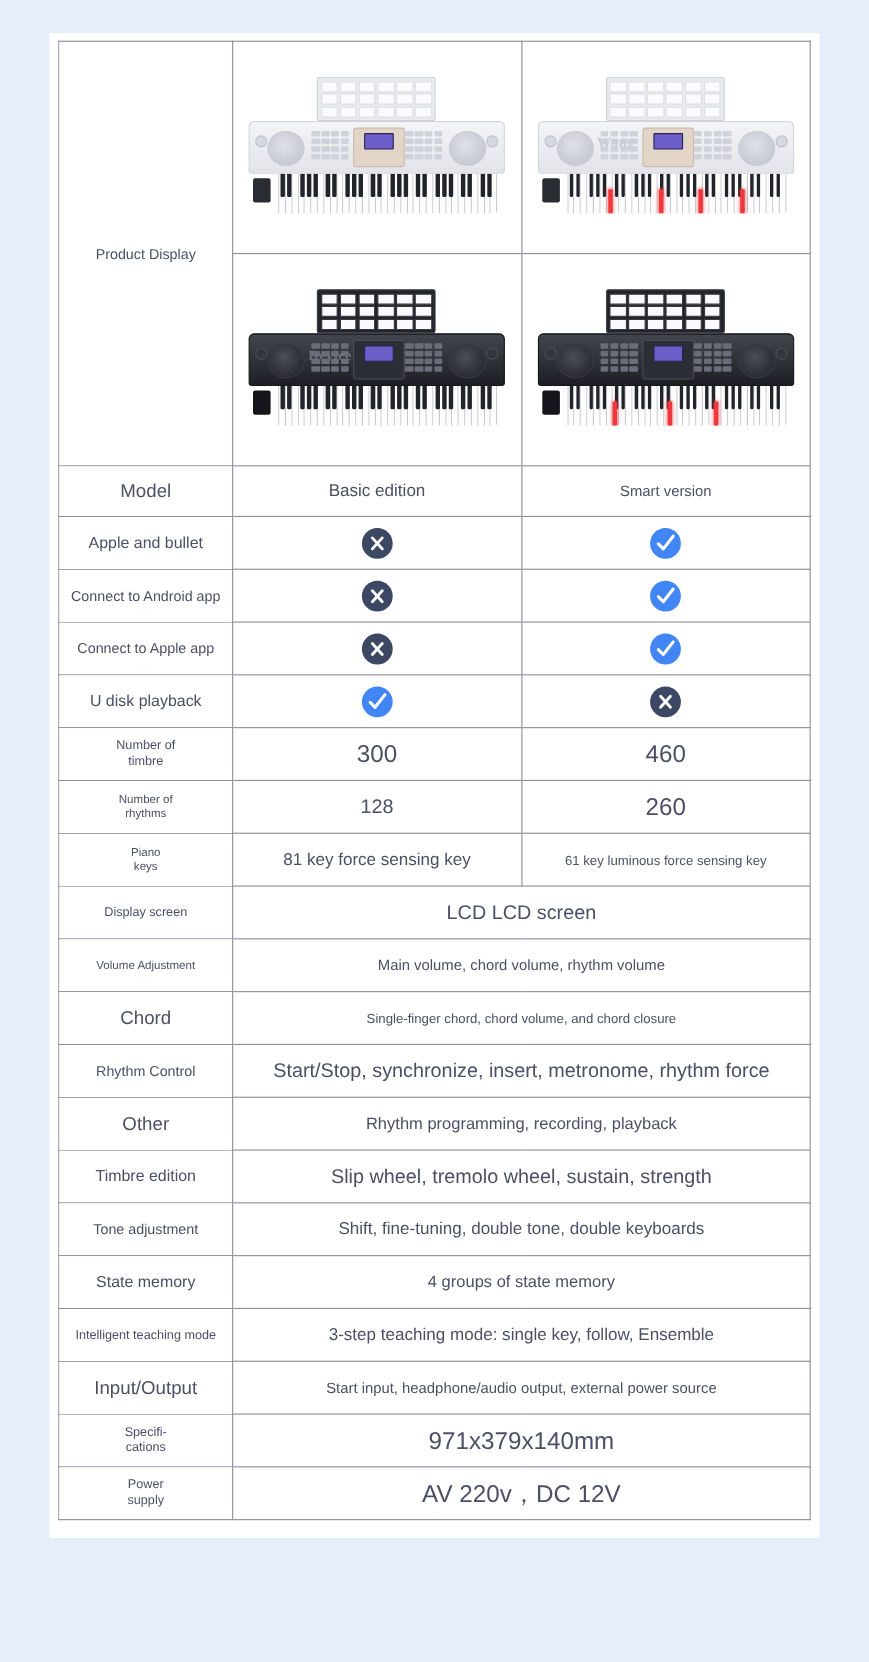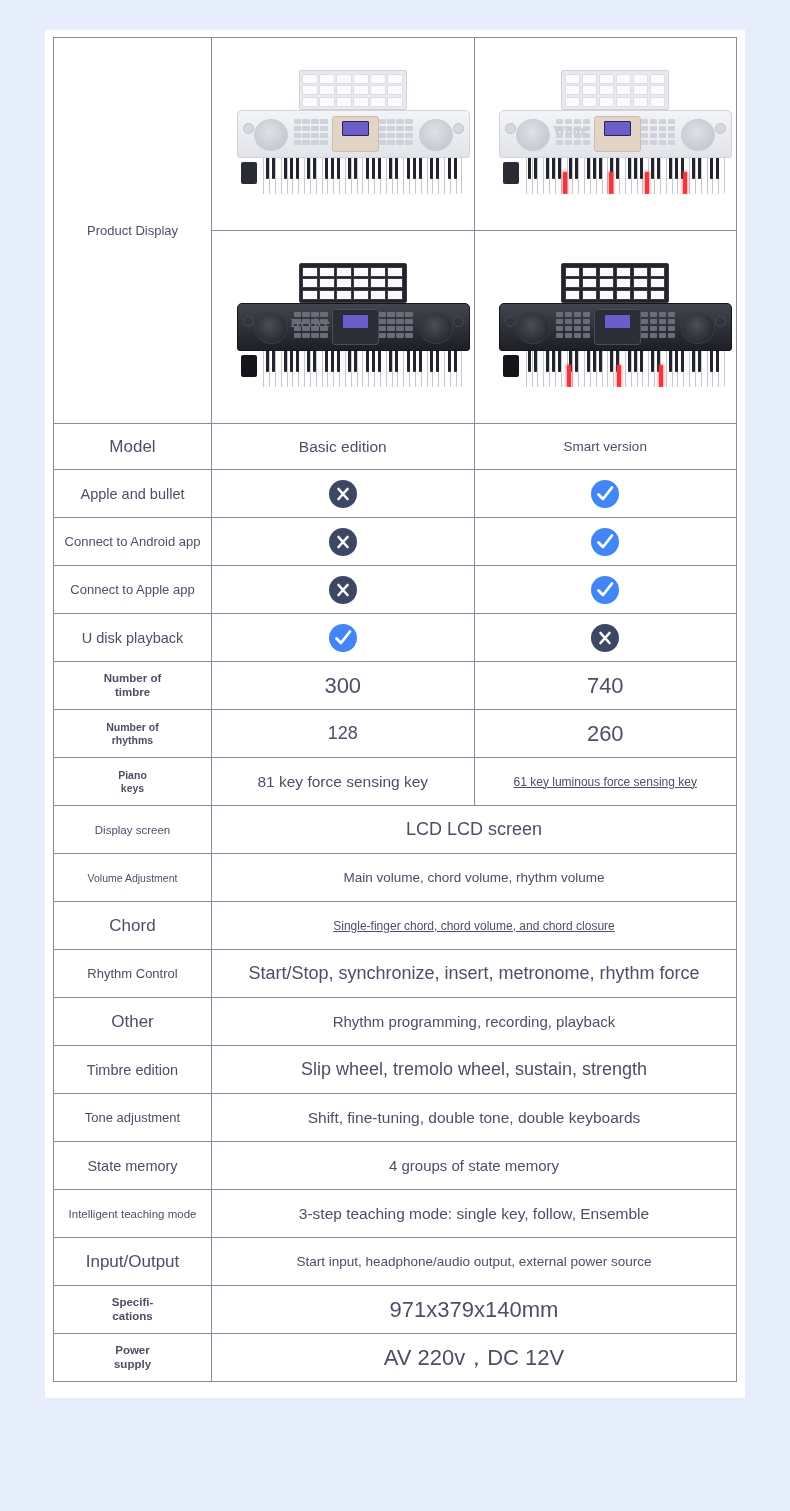--- a/index.html
+++ b/index.html
@@ -46,27 +46,27 @@
     position: relative;
   }
   td.val { background: #ffffff; }
 
   
   .l-xl   { font-size: 17px; }
   .l-lg   { font-size: 14.5px; }
   .l-md   { font-size: 13px; }
   .l-sm   { font-size: 11.5px; }
   .l-xs   { font-size: 10.5px; }
-  .two-line { line-height: 1.15; font-weight: bold; }
+  .two-line { line-height: 1.15; }
 
   .v-xxl  { font-size: 22px; color: #4c4f66; }
   .v-xl   { font-size: 18px; color: #4c4f66; }
   .v-lg   { font-size: 15.5px; color: #4c4f66; }
   .v-md   { font-size: 13.5px; color: #6a6d85; }
-  .v-sm   { font-size: 12px;  color: #6f7289; text-decoration: underline; }
+  .v-sm   { font-size: 12px;  color: #6f7289; }
   .v-xs   { font-size: 15px; color: #6f7289; }
   .v-grey { color: #9a9cb0; }
 
   .ghost {
     position: absolute;
     left: 0; right: 0;
     bottom: 4px;
     text-align: center;
     font-size: 7px;
     color: #ded3e2;
@@ -87,21 +87,21 @@
   }
 
   
   td.photo { height: 193px; padding: 0; background:#fff; }
   .photo-wrap {
     position: relative;
     width: 100%;
     height: 100%;
     display: flex;
     align-items: center;
-    justify-content: flex-end;
+    justify-content: center;
     background: #fff;
   }
   .kbd { position: relative; width: 233px; height: 128px; }
   .kbd .stand {
     position: absolute; left: 62px; top: 0; width: 108px; height: 40px;
     display: grid; grid-template-columns: repeat(6,1fr); grid-template-rows: repeat(3,1fr);
     gap: 1.5px; padding: 2.5px; border-radius: 2px;
   }
   .kbd .stand i { display:block; border-radius:1px; }
   .kbd .body {
@@ -817,21 +817,21 @@
           </span>
         </td>
       </tr>
 
       <tr style="height:48px">
         <td class="lbl l-sm two-line">
           <div>Number of</div>
           <div>timbre</div>
         </td>
         <td class="val v-xxl">300</td>
-        <td class="val v-xxl">740</td>
+        <td class="val v-xxl">460</td>
       </tr>
 
       <tr style="height:48px">
         <td class="lbl l-xs two-line">
           <div>Number of</div>
           <div>rhythms</div>
         </td>
         <td class="val v-xl">128</td>
         <td class="val v-xxl">260</td>
       </tr>

